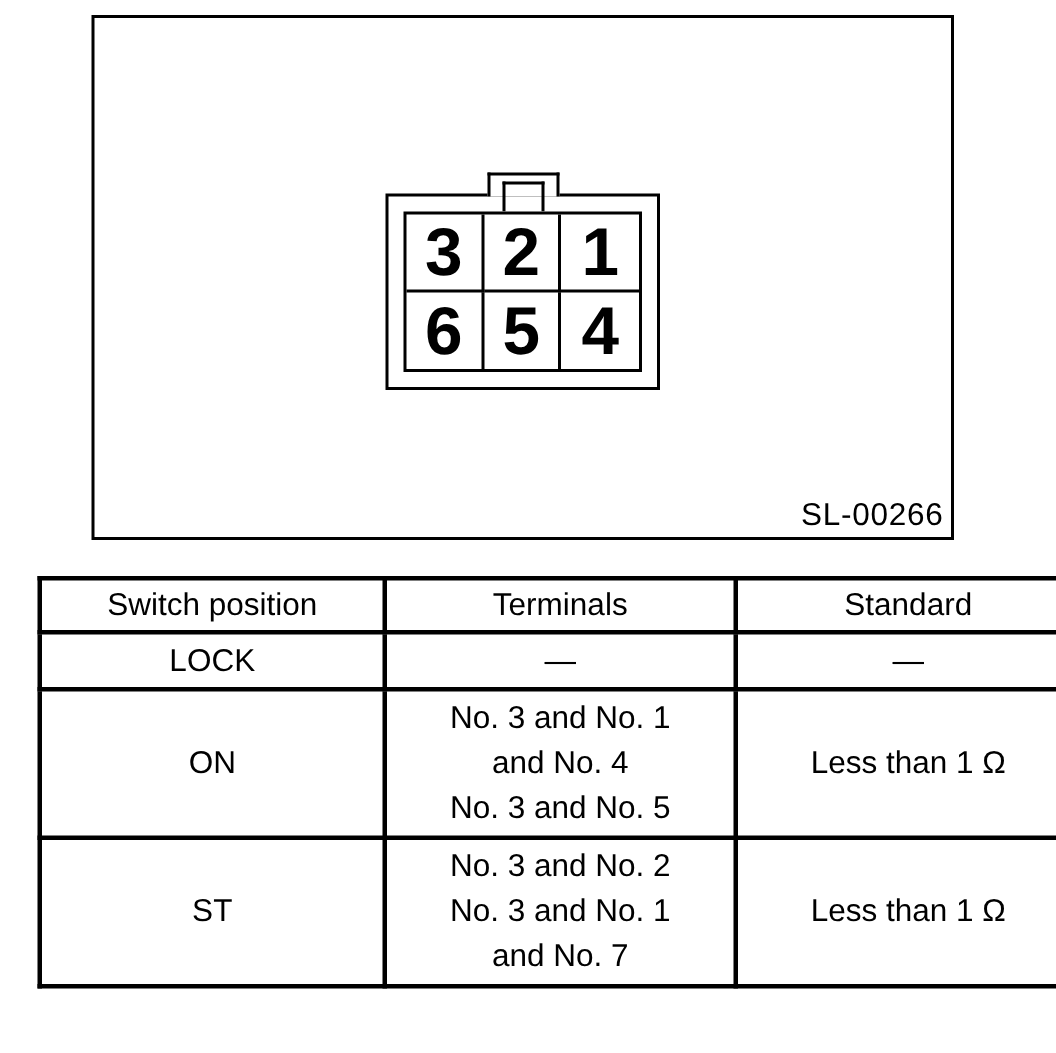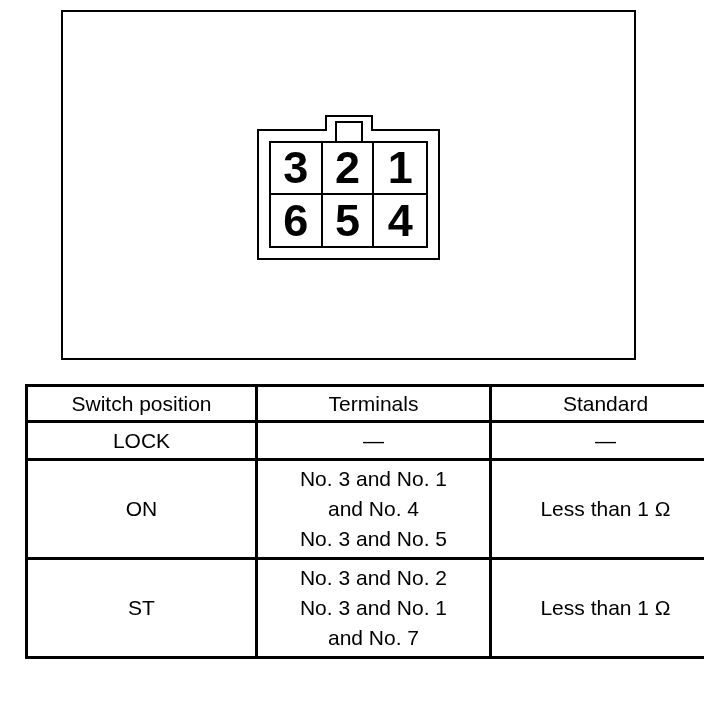--- a/index.html
+++ b/index.html
@@ -102,20 +102,21 @@
   <div class="connector-part connector-shell"></div>
   <div class="connector-part connector-lock-tab-inner"></div>
   <div class="pin-grid">
     <div class="pin-cell">3</div>
     <div class="pin-cell">2</div>
     <div class="pin-cell">1</div>
     <div class="pin-cell">6</div>
     <div class="pin-cell">5</div>
     <div class="pin-cell">4</div>
   </div>
+  <div class="figure-id-label">SL-00266</div>
 </div>
 
 <table class="spec-table">
   <colgroup>
     <col class="col-switch">
       <col class="col-term">
       <col class="col-std">
   </colgroup>
   <tbody>
       <tr class="row-header">

